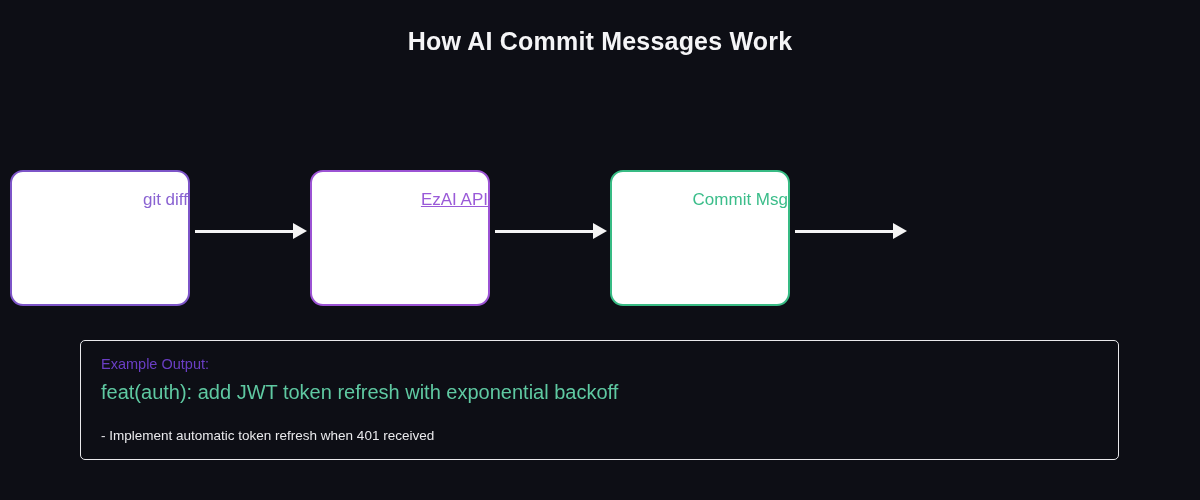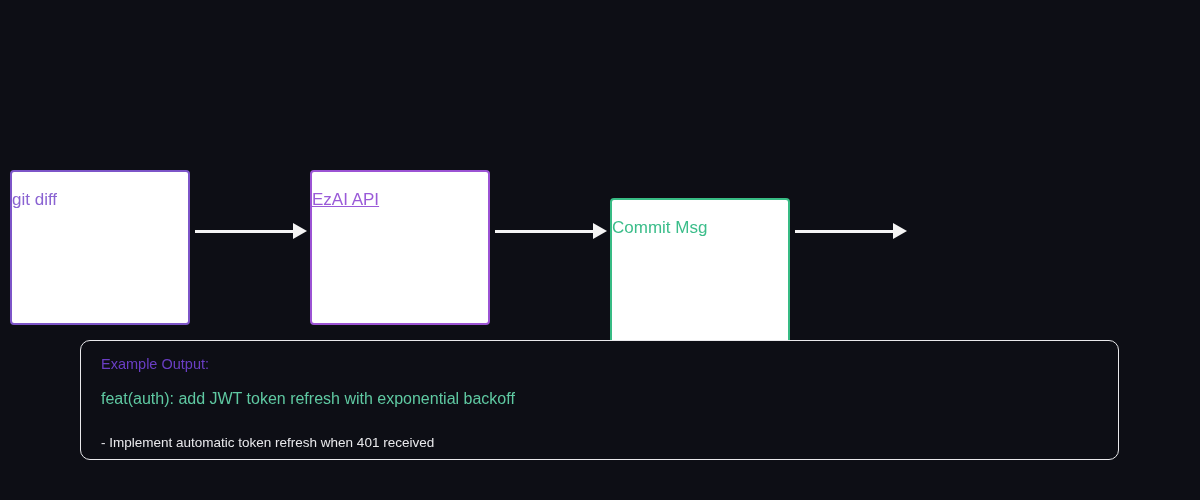--- a/index.html
+++ b/index.html
@@ -17,31 +17,31 @@
     text-align: center;
     color: #f5f5f7;
     font-size: 25px;
     font-weight: 700;
     letter-spacing: 0.2px;
   }
 
   .node {
     position: absolute;
     top: 170px;
-    width: 180px; height: 155px;
+    width: 180px; height: 136px;
     background: #ffffff;
-    border-radius: 4px;
+    border-radius: 13px;
     border: 2px solid;
-    text-align: left;
+    text-align: right;
     padding-top: 18px;
     font-size: 17px;
   }
   .node-1 { left: 10px;  border-color: #7d55c8; color: #8a63d2; }
   .node-2 { left: 310px; border-color: #9c53d4; color: #9a5ad8; text-decoration: underline; }
-  .node-3 { left: 610px; border-color: #38bb84; color: #3bbd8a; margin-top: 28px; }
+  .node-3 { left: 610px; border-color: #38bb84; color: #3bbd8a; }
   .node-4 { left: 910px; border-color: #74a9e8; color: #5f9ee0; }
 
   .arrow {
     position: absolute;
     top: 223px;
     width: 112px; height: 16px;
   }
   .arrow-1 { left: 195px; }
   .arrow-2 { left: 495px; }
   .arrow-3 { left: 795px; }
@@ -58,47 +58,48 @@
     border-top: 8px solid transparent;
     border-bottom: 8px solid transparent;
     border-left: 14px solid #f5f5f5;
   }
 
   .example-panel {
     position: absolute;
     left: 80px; top: 340px;
     width: 1039px; height: 120px;
     border: 1px solid #e9e9ec;
-    border-radius: 10px;
+    border-radius: 5px;
     background: #0d0e15;
     padding: 13px 20px;
   }
   .example-heading {
     color: #6a3ec4;
     font-size: 14.5px;
     line-height: 20px;
   }
   .example-commit-title {
     color: #5fc9a2;
-    font-size: 16px;
+    font-size: 20px;
     line-height: 22px;
-    margin-top: 14px;
+    margin-top: 7px;
   }
   .example-bullets { margin-top: 23px; }
   .example-bullet {
     color: #e9e9ec;
     font-size: 13.5px;
     line-height: 20px;
   }
 </style>
 </head>
 <body>
 
 <div class="canvas">
 
+  <div class="title">How AI Commit Messages Work</div>
 
   <div class="node node-1">
     <span>git diff</span>
   </div>
 
   <div class="arrow arrow-1">
     <div class="shaft"></div>
     <div class="head"></div>
   </div>
 

